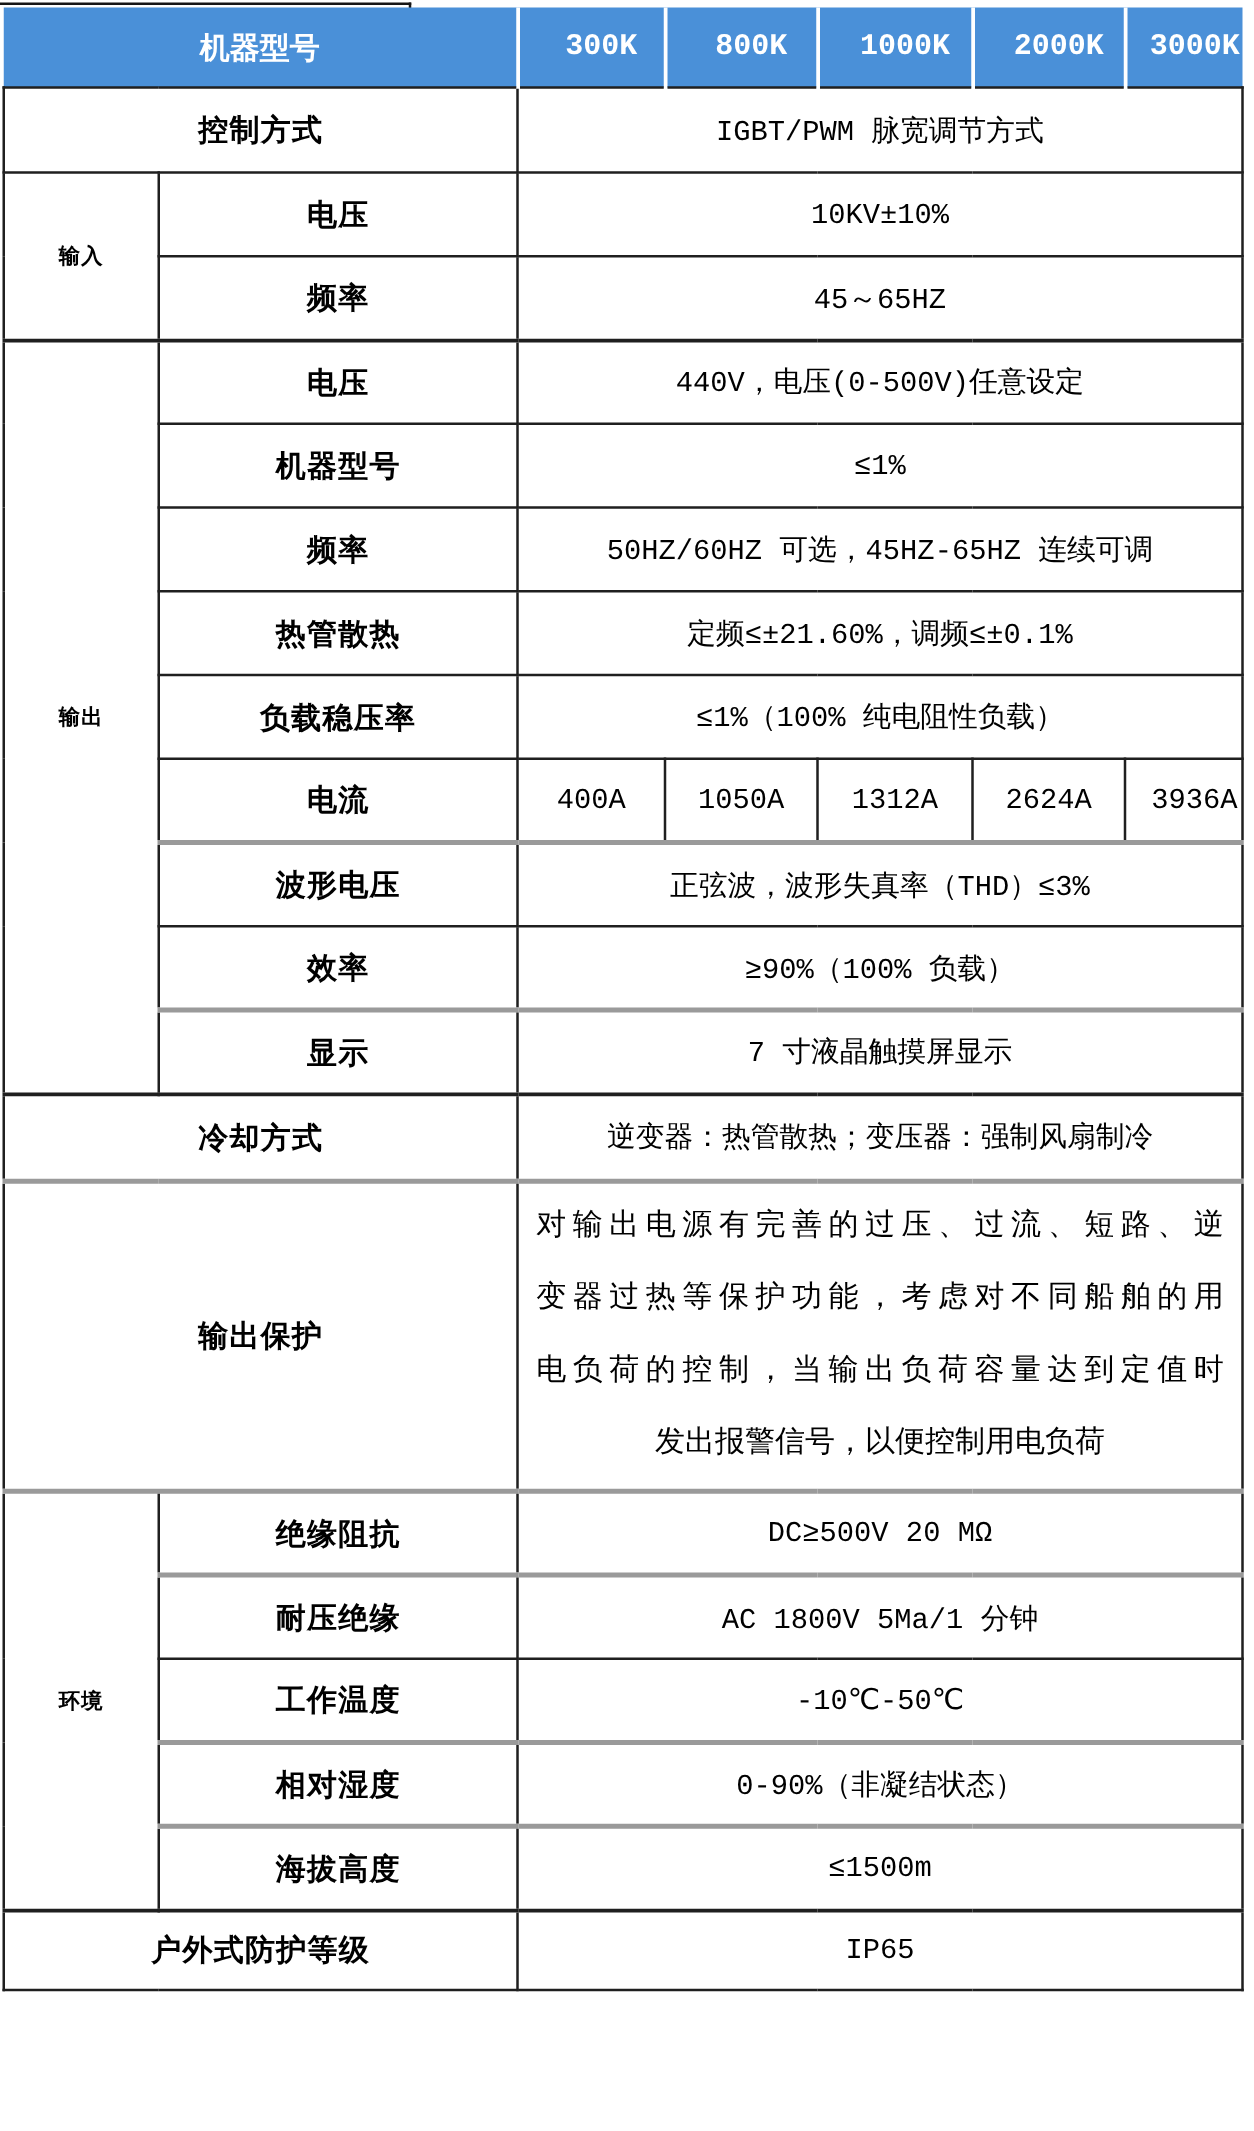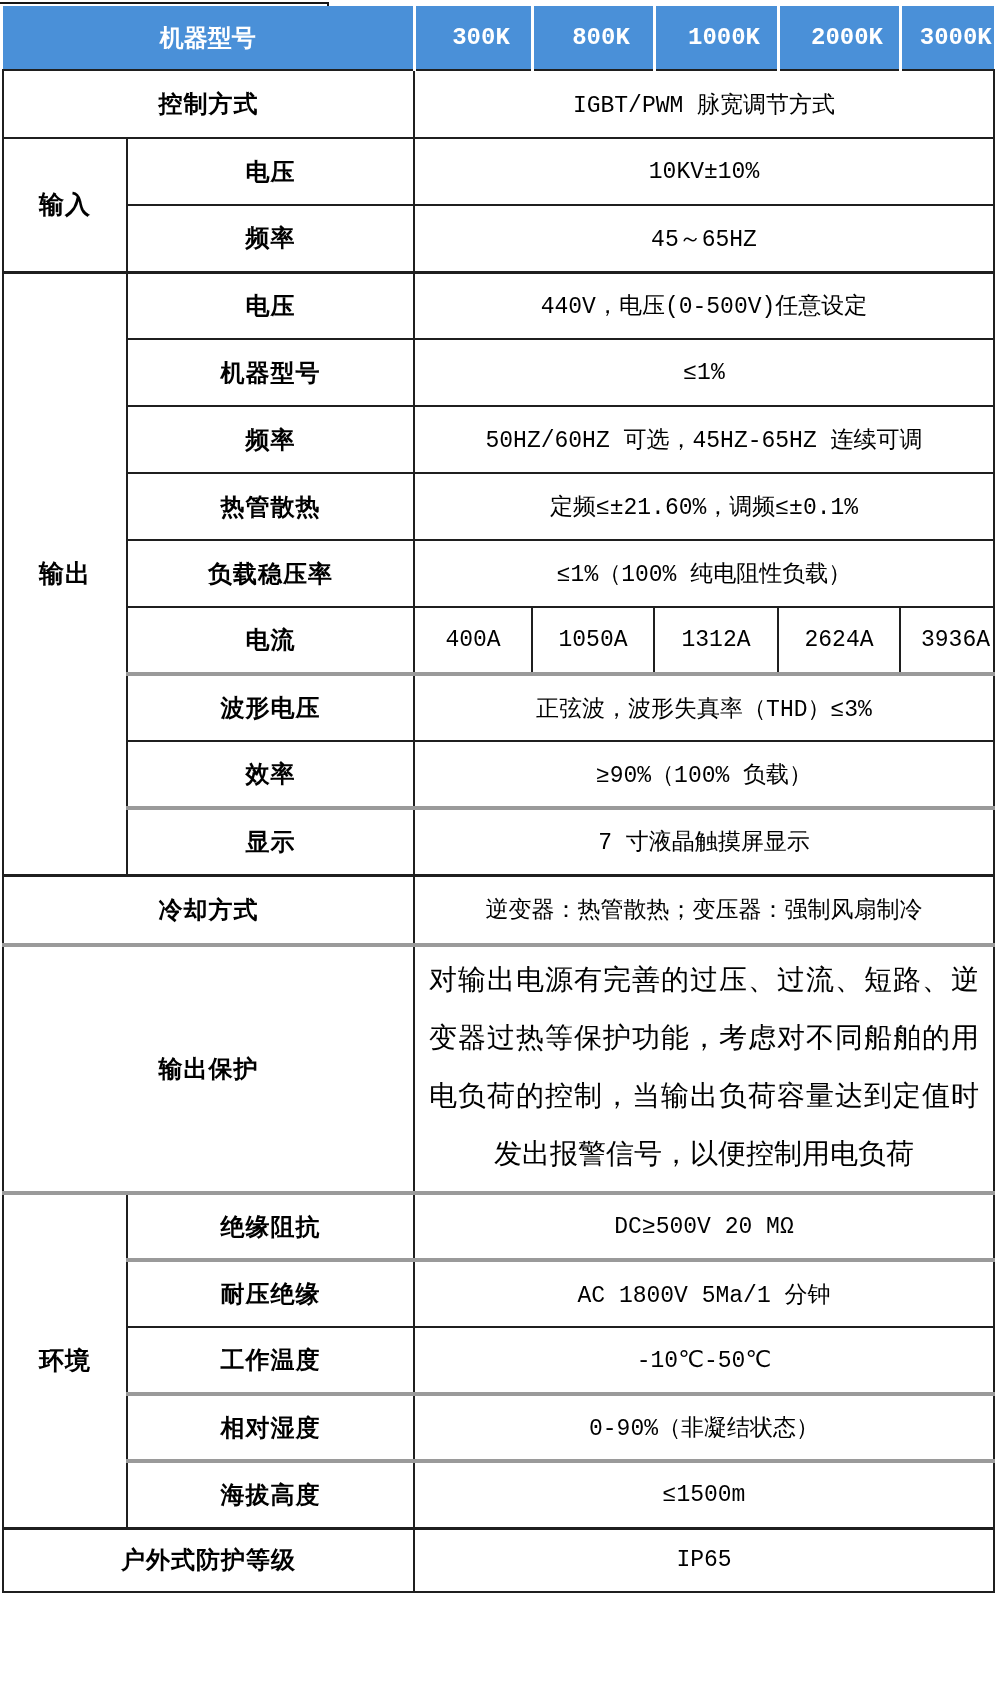--- a/index.html
+++ b/index.html
@@ -58,21 +58,21 @@
   td {
     border: 2px solid #1f1f1f;
     padding: 0 20px;
     text-align: center;
     vertical-align: middle;
     font-size: 23px;
     overflow: hidden;
   }
   td.grp {
     font-weight: bold;
-    font-size: 25px;
+    font-size: 17px;
     letter-spacing: 1px;
   }
   td.lbl {
     font-weight: bold;
     font-size: 24px;
     letter-spacing: 1px;
   }
   td.val {
     font-family: "Liberation Mono", "DejaVu Sans Mono", "DejaVu Sans", monospace;
     font-size: 23px;
@@ -87,21 +87,21 @@
   
   tr.sec-dark > td { border-top: 3px solid #1f1f1f; }
   tr.sec-gray > td { border-top: 4px solid #9a9a9a; }
   
   td.prot-val { padding: 0 14px; }
   .prot-line {
     display: block;
     line-height: 58px;
     text-align: justify;
     text-align-last: justify;
-    font-size: 28px;
+    font-size: 24px;
   }
   .prot-line.centered {
     text-align: center;
     text-align-last: center;
   }
 </style>
 </head>
 <body>
 
 <div class="artifact-line"></div>

